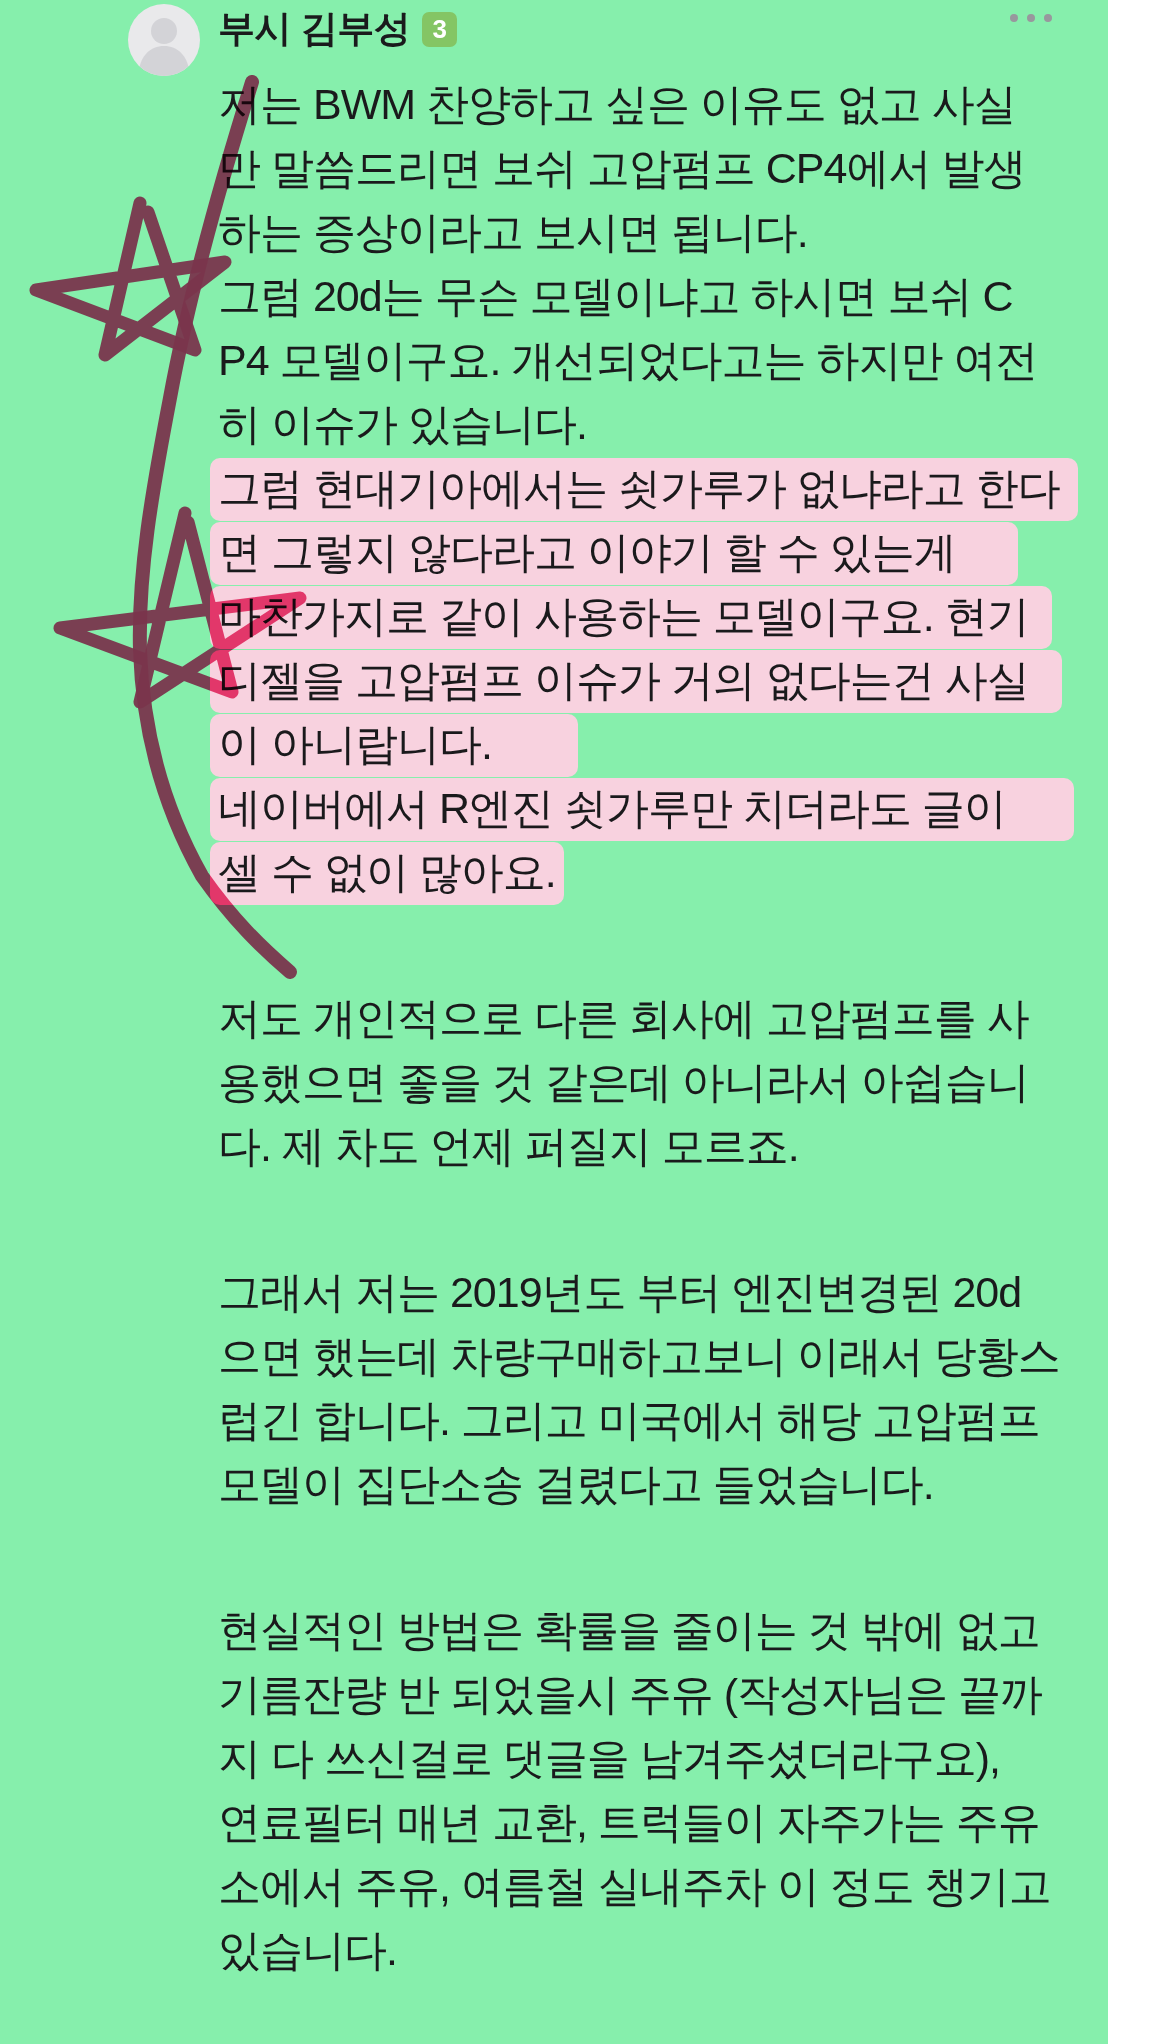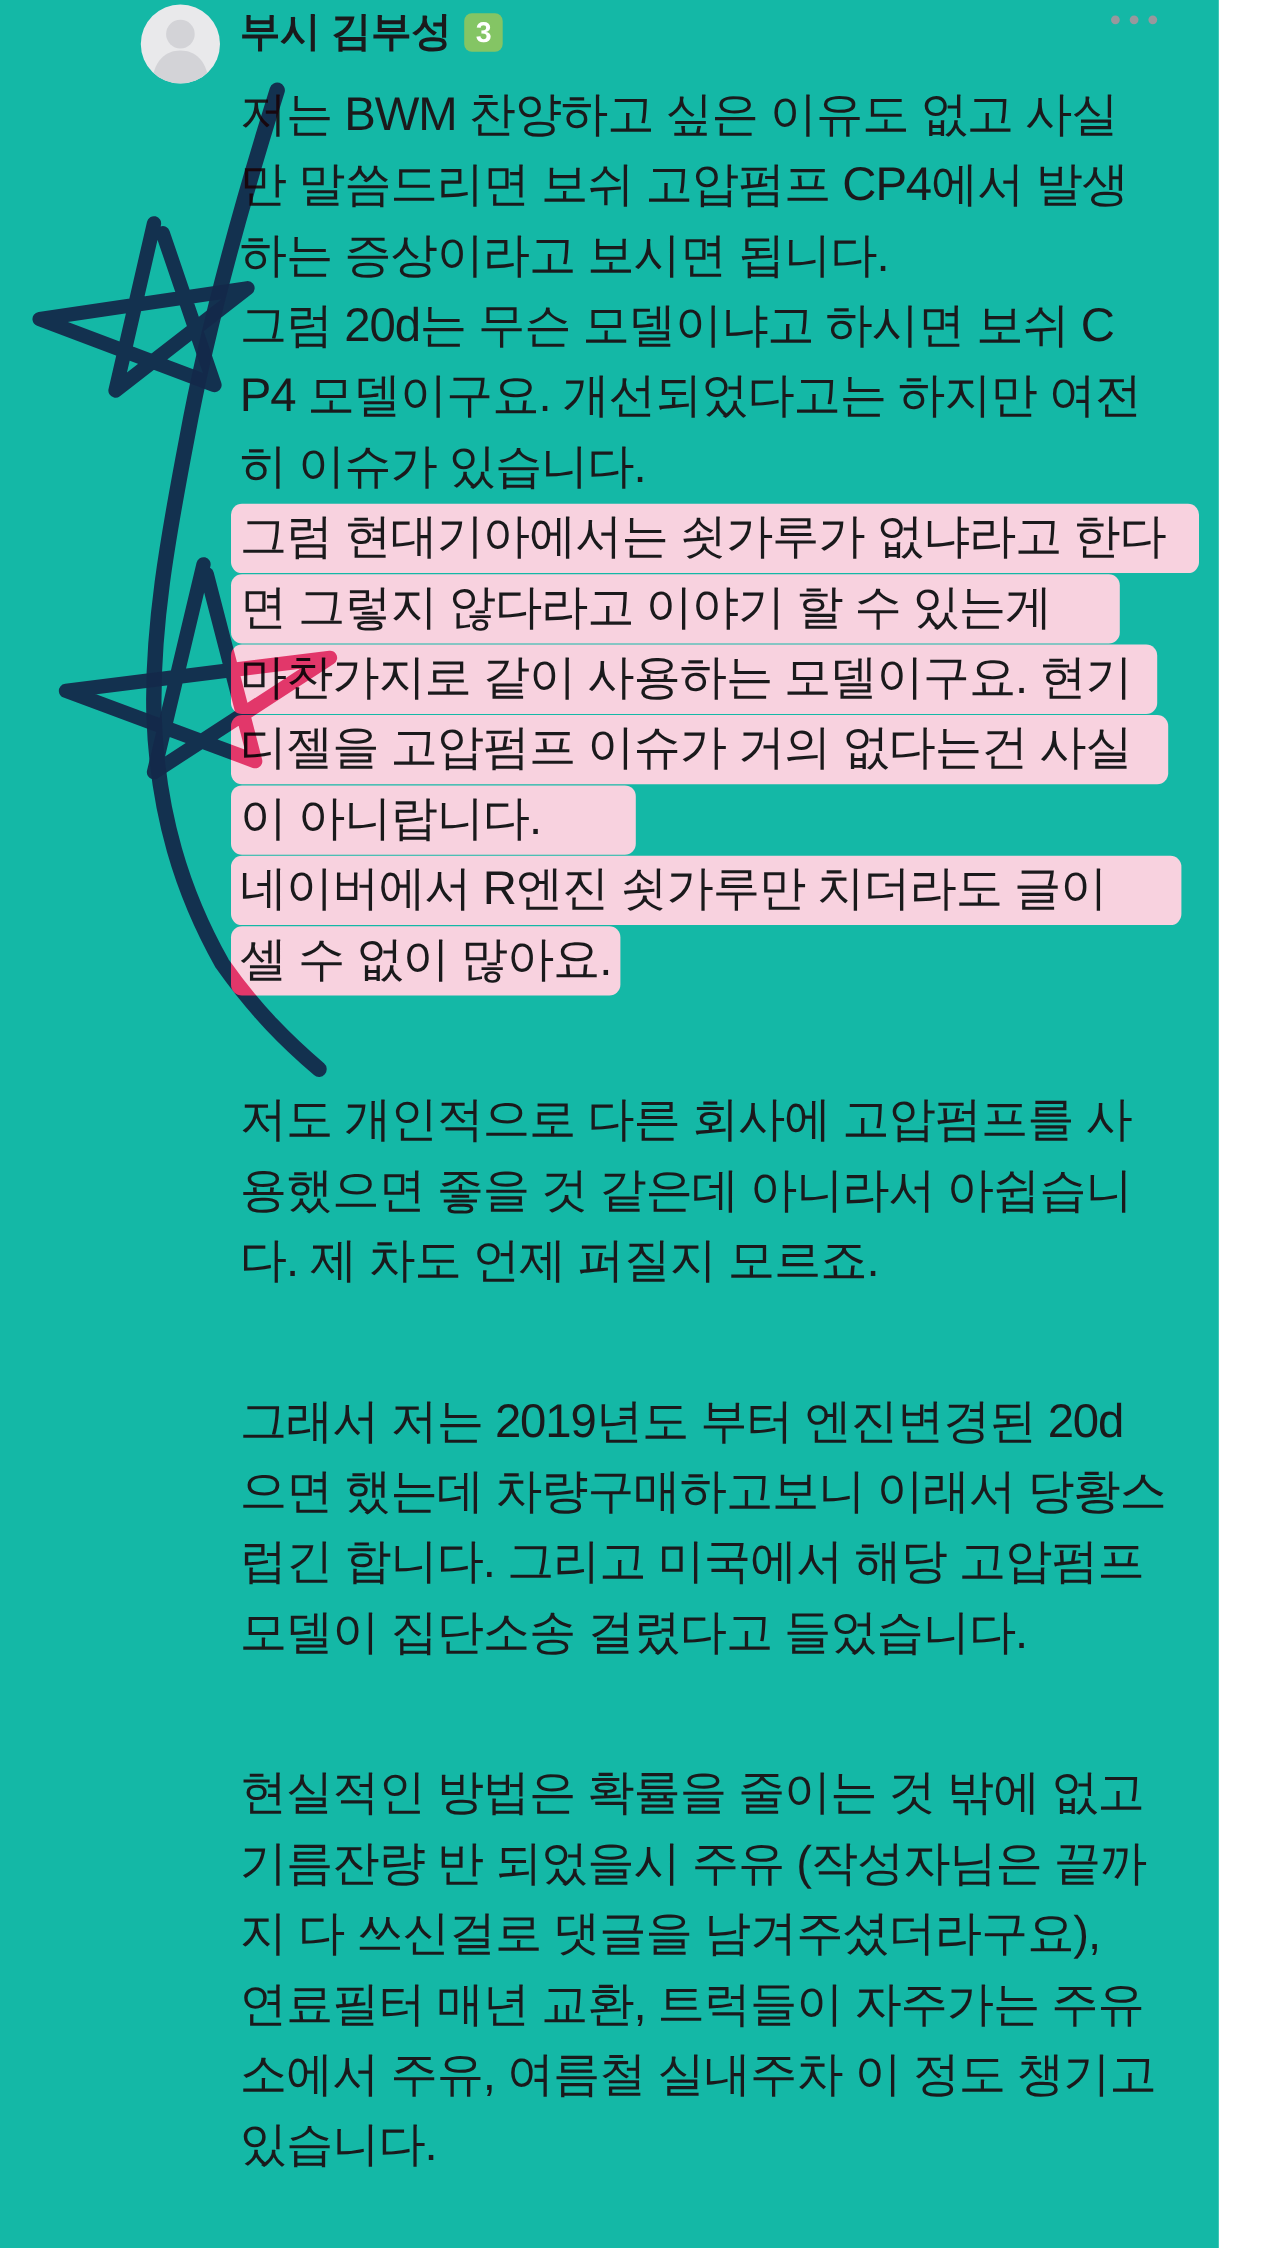--- a/index.html
+++ b/index.html
@@ -1,20 +1,20 @@
 <!DOCTYPE html>
 <html style="--hl: #f8d2df; --text: #1a1a1c; --muted: #98989d; --badge-bg: #84c564; --avatar-bg: #e9e9eb;"><head>
 <meta charset="utf-8">
 <style>
   html,body{margin:0;padding:0;}
   body{
     width:1170px;height:2044px;background:#ffffff;overflow:hidden;
     font-family:"Liberation Sans","DejaVu Sans",sans-serif;
   }
-  .page{position:relative;width:1108px;height:2044px;background:#14b8a6;}
+  .page{position:relative;width:1108px;height:2044px;background:#86efac;}
 
   
   .avatar{
     position:absolute;left:128px;top:4px;width:72px;height:72px;border-radius:50%;
     background:var(--avatar-bg,#e9e9eb);overflow:hidden;
   }
   .author-row{position:absolute;left:218px;top:8px;height:42px;display:flex;align-items:center;gap:12px;}
   .author-name{font-size:37px;font-weight:700;color:var(--text,#1a1a1c);letter-spacing:-0.5px;}
   .badge{
     width:35px;height:35px;border-radius:7px;background:var(--badge-bg,#84c564);
@@ -71,21 +71,21 @@
   </button>
 
   <main class="body-text" id="body-text">
       <div class="para">
         <div class="line">저는 BWM 찬양하고 싶은 이유도 없고 사실</div>
         <div class="line">만 말씀드리면 보쉬 고압펌프 CP4에서 발생</div>
         <div class="line">하는 증상이라고 보시면 됩니다.</div>
         <div class="line">그럼 20d는 무슨 모델이냐고 하시면 보쉬 C</div>
         <div class="line">P4 모델이구요. 개선되었다고는 하지만 여전</div>
         <div class="line">히 이슈가 있습니다.</div>
-        <div class="line"><span class="hl" style="padding-right: 30px;">그럼 현대기아에서는 쇳가루가 없냐라고 한다</span></div>
+        <div class="line"><span class="hl" style="padding-right: 18px;">그럼 현대기아에서는 쇳가루가 없냐라고 한다</span></div>
         <div class="line"><span class="hl" style="padding-right: 62px;">면 그렇지 않다라고 이야기 할 수 있는게</span></div>
         <div class="line"><span class="hl" style="padding-right: 23px;">마찬가지로 같이 사용하는 모델이구요. 현기</span></div>
         <div class="line"><span class="hl" style="padding-right: 33px; margin-top: 47px;">디젤을 고압펌프 이슈가 거의 없다는건 사실</span></div>
         <div class="line"><span class="hl" style="padding-right: 86px;">이 아니랍니다.</span></div>
         <div class="line"><span class="hl" style="padding-right: 68px;">네이버에서 R엔진 쇳가루만 치더라도 글이</span></div>
         <div class="line"><span class="hl" style="">셀 수 없이 많아요.</span></div>
       </div>
       <div class="para">
         <div class="line">저도 개인적으로 다른 회사에 고압펌프를 사</div>
         <div class="line">용했으면 좋을 것 같은데 아니라서 아쉽습니</div>

